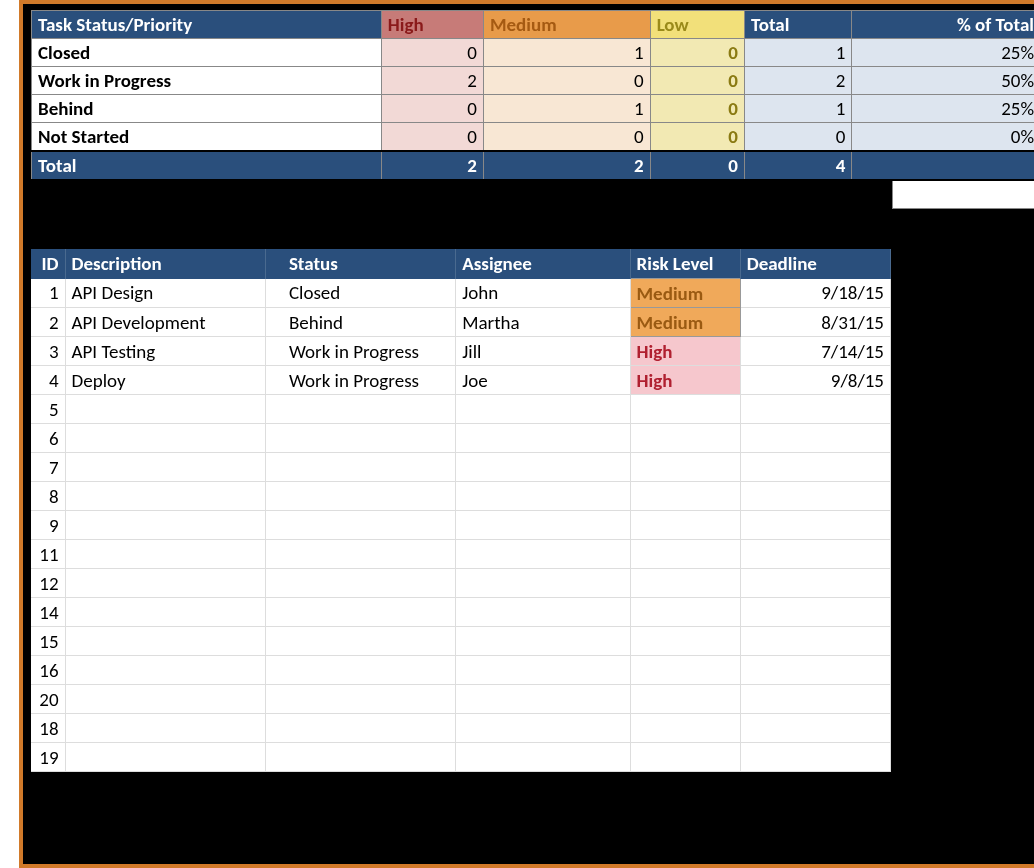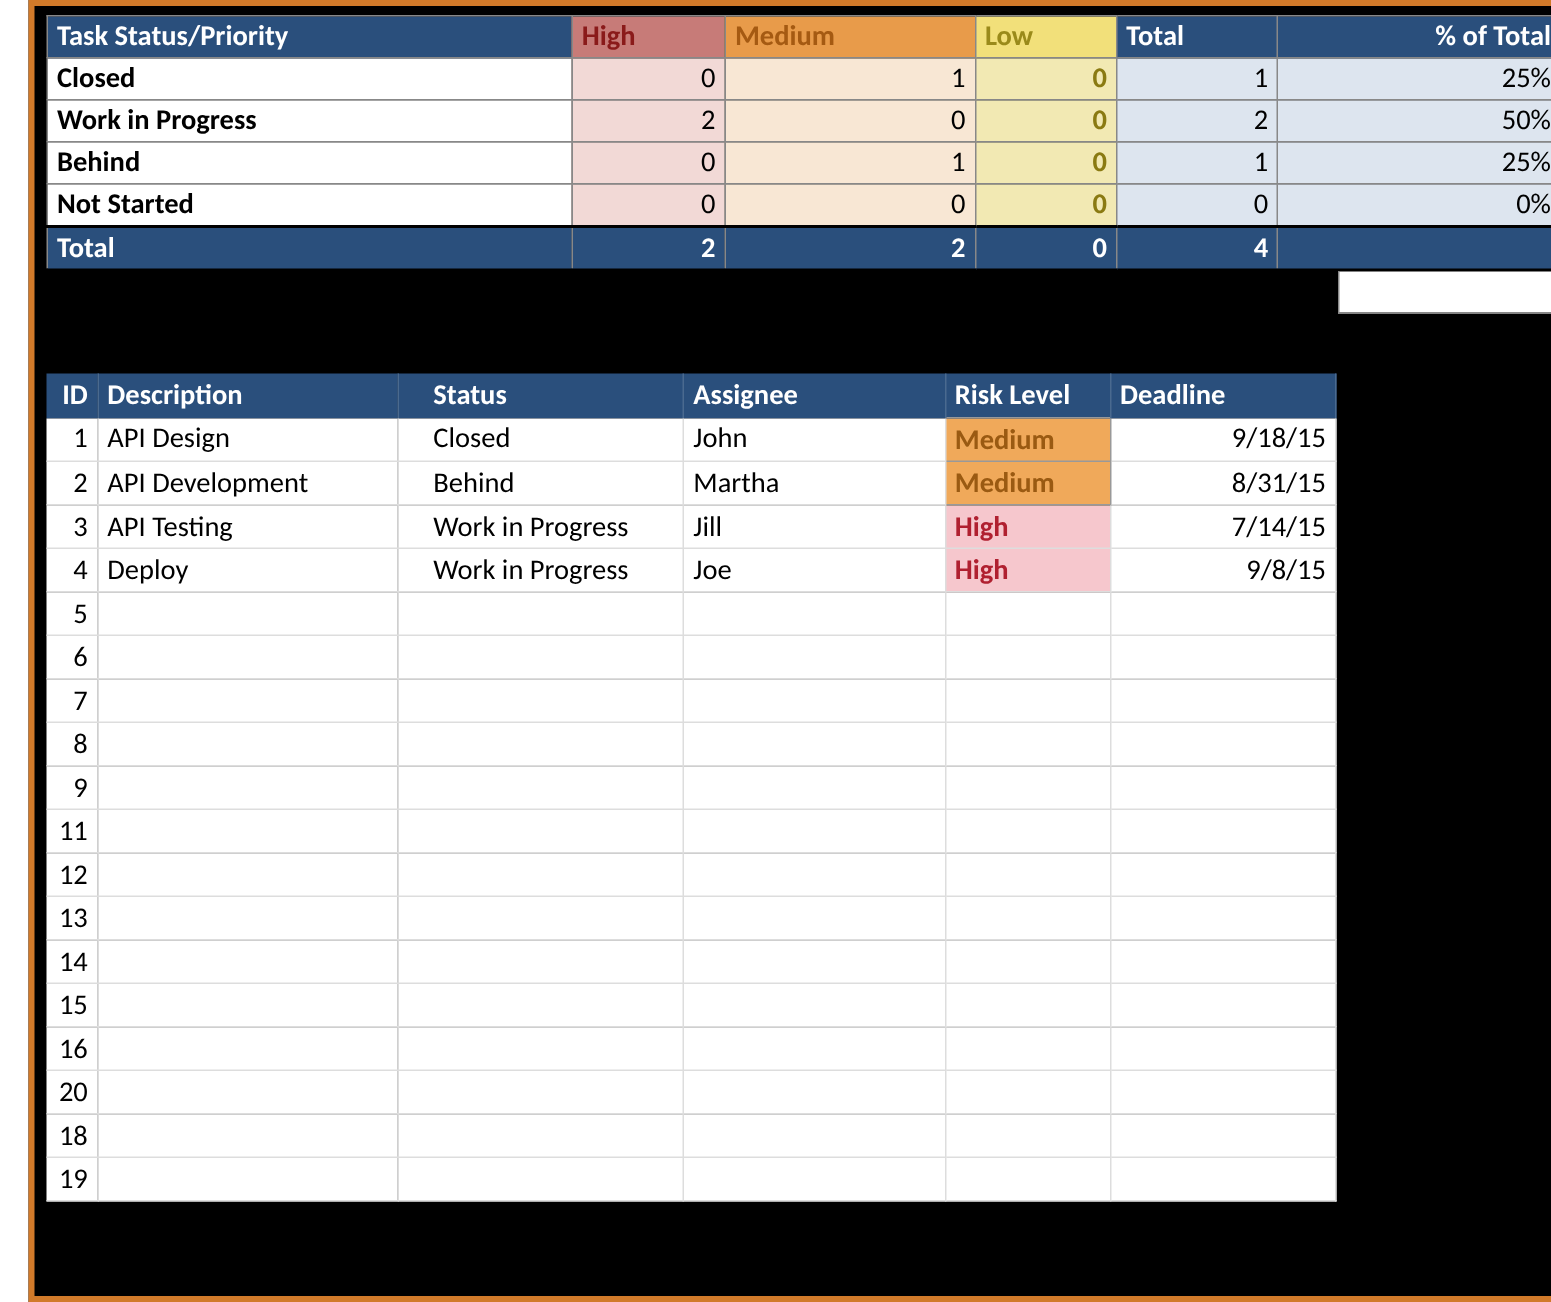--- a/index.html
+++ b/index.html
@@ -281,28 +281,20 @@
           </tr>
           <tr>
             <td class="id">12</td>
             <td class="desc"></td>
             <td class="status"></td>
             <td class="assignee"></td>
             <td class="risk"></td>
             <td class="deadline"></td>
           </tr>
           <tr>
-            <td class="id">13</td>
-            <td class="desc"></td>
-            <td class="status"></td>
-            <td class="assignee"></td>
-            <td class="risk"></td>
-            <td class="deadline"></td>
-          </tr>
-          <tr>
             <td class="id">14</td>
             <td class="desc"></td>
             <td class="status"></td>
             <td class="assignee"></td>
             <td class="risk"></td>
             <td class="deadline"></td>
           </tr>
           <tr>
             <td class="id">15</td>
             <td class="desc"></td>

